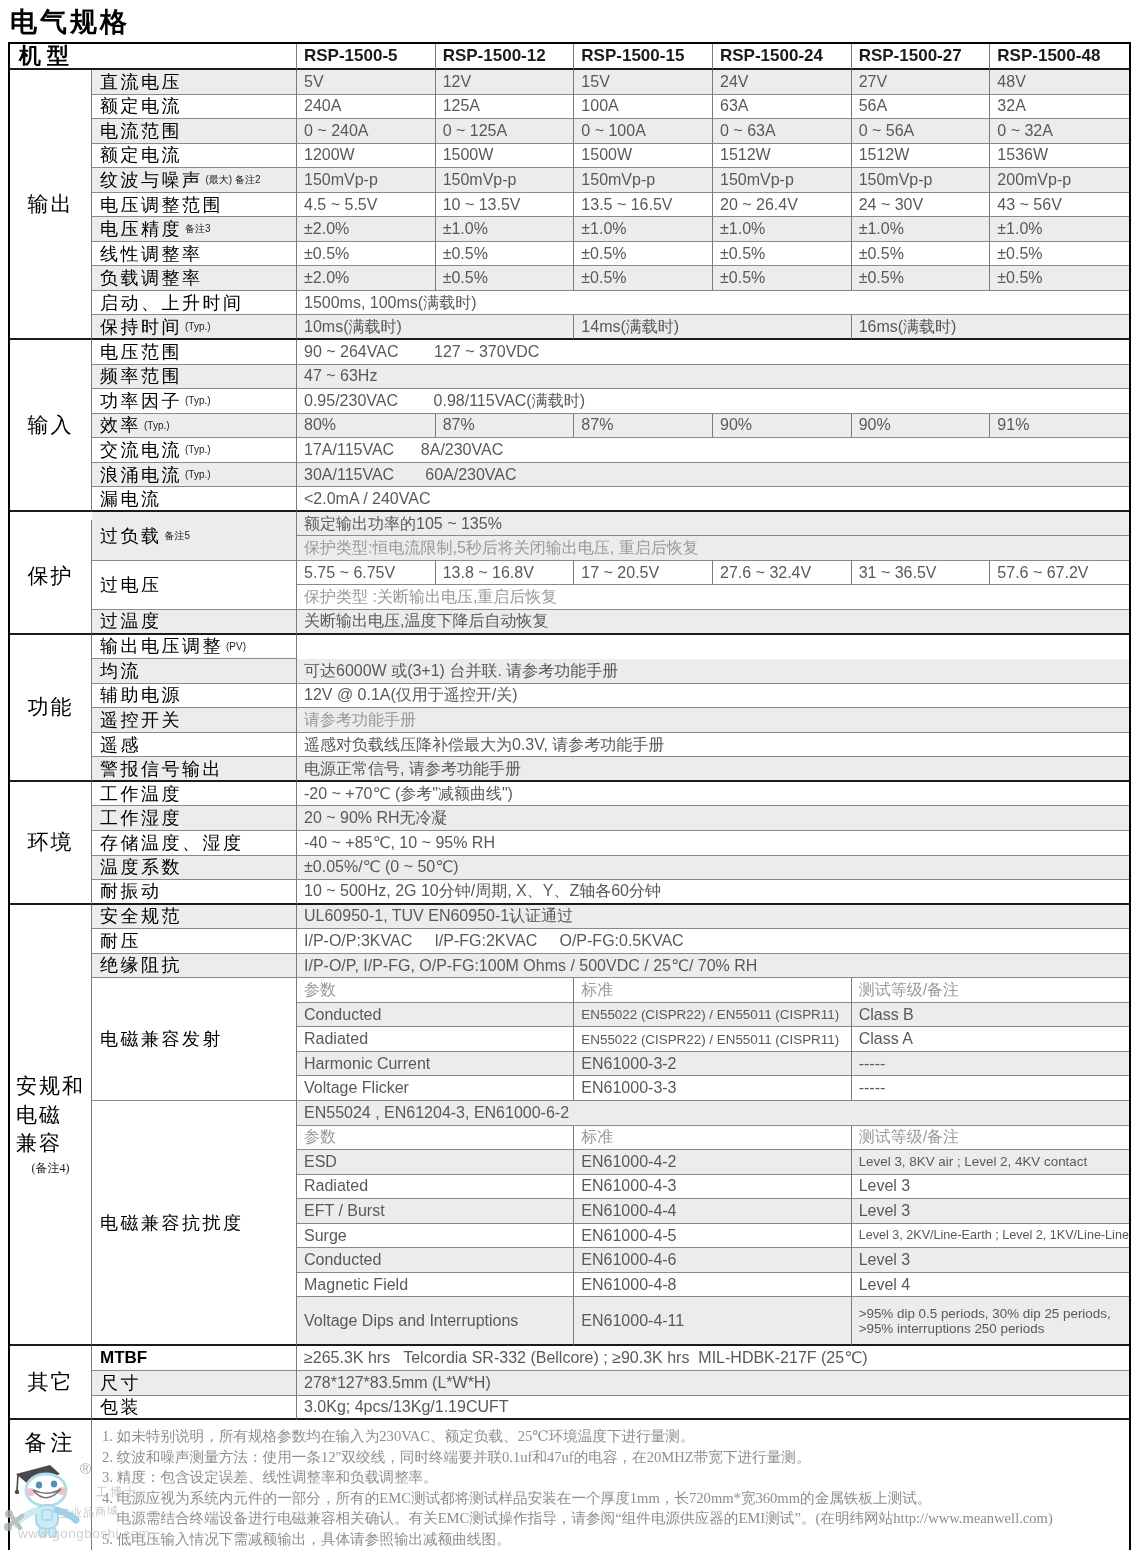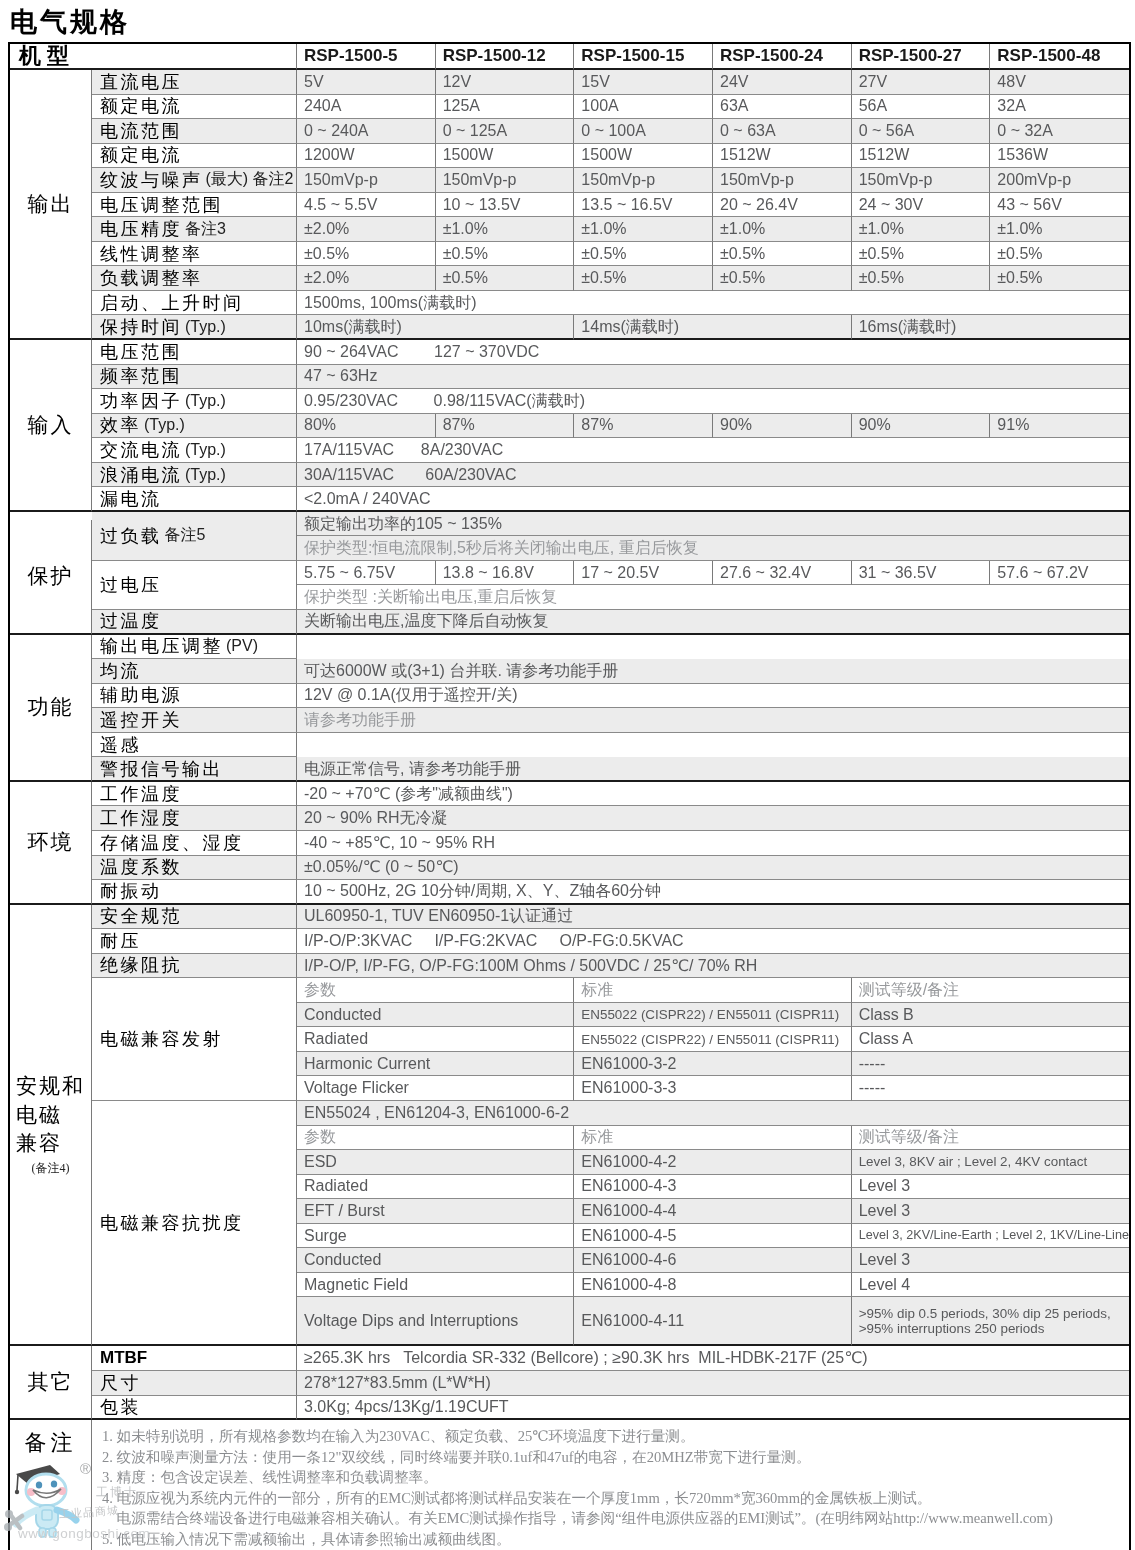--- a/index.html
+++ b/index.html
@@ -43,21 +43,21 @@
     font-size:21px;color:#000;letter-spacing:2px;line-height:1.35;
     white-space:pre-line;padding:0 2px;
   }
   .sec .sec-small{font-size:12px;letter-spacing:0;color:#222;margin-top:3px;}
   .lab{
     font-family:"Liberation Serif","DejaVu Serif",serif;
     font-size:18px;color:#000;letter-spacing:2.5px;padding-left:8px;white-space:nowrap;
   }
   .lab .lab-small{
     font-family:"Liberation Sans","DejaVu Sans",sans-serif;
-    font-size:16px;color:#222;letter-spacing:0;margin-left:3px;white-space:nowrap;
+    font-size:10px;color:#222;letter-spacing:0;margin-left:3px;white-space:nowrap;
   }
   .lab.lat{font-family:"Liberation Sans","DejaVu Sans",sans-serif;font-weight:bold;letter-spacing:0;font-size:17px;}
   .val{
     font-size:16px;color:#58595b;padding-left:7px;white-space:pre-wrap;line-height:1.12;
   }
   .val.muted{color:#97999c;}
   .val.fs{font-size:13.4px;}
   .val.fxs{font-size:12.6px;}
   .notes-row{display:flex;border-top:0;min-height:126px;background:#fff;}
   .notes-label{
@@ -271,20 +271,21 @@
         <span>辅助电源</span>
       </div>
       <div class="cell val last-col" style="grid-area: 27 / 3 / span 1 / span 6;">12V @ 0.1A(仅用于遥控开/关)</div>
       <div class="cell lab shade" style="grid-area: 28 / 2 / span 1 / span 1;">
         <span>遥控开关</span>
       </div>
       <div class="cell val muted shade last-col" style="grid-area: 28 / 3 / span 1 / span 6;">请参考功能手册</div>
       <div class="cell lab" style="grid-area: 29 / 2 / span 1 / span 1;">
         <span>遥感</span>
       </div>
+      <div class="cell val last-col" style="grid-area: 29 / 3 / span 1 / span 6;">遥感对负载线压降补偿最大为0.3V, 请参考功能手册</div>
       <div class="cell lab shade tb" style="grid-area: 30 / 2 / span 1 / span 1;">
         <span>警报信号输出</span>
       </div>
       <div class="cell val shade last-col tb" style="grid-area: 30 / 3 / span 1 / span 6;">电源正常信号, 请参考功能手册</div>
       <div class="cell sec tb" style="grid-area: 31 / 1 / span 5 / span 1;">环境</div>
       <div class="cell lab" style="grid-area: 31 / 2 / span 1 / span 1;">
         <span>工作温度</span>
       </div>
       <div class="cell val last-col" style="grid-area: 31 / 3 / span 1 / span 6;">-20 ~ +70℃ (参考"减额曲线")</div>
       <div class="cell lab shade" style="grid-area: 32 / 2 / span 1 / span 1;">

